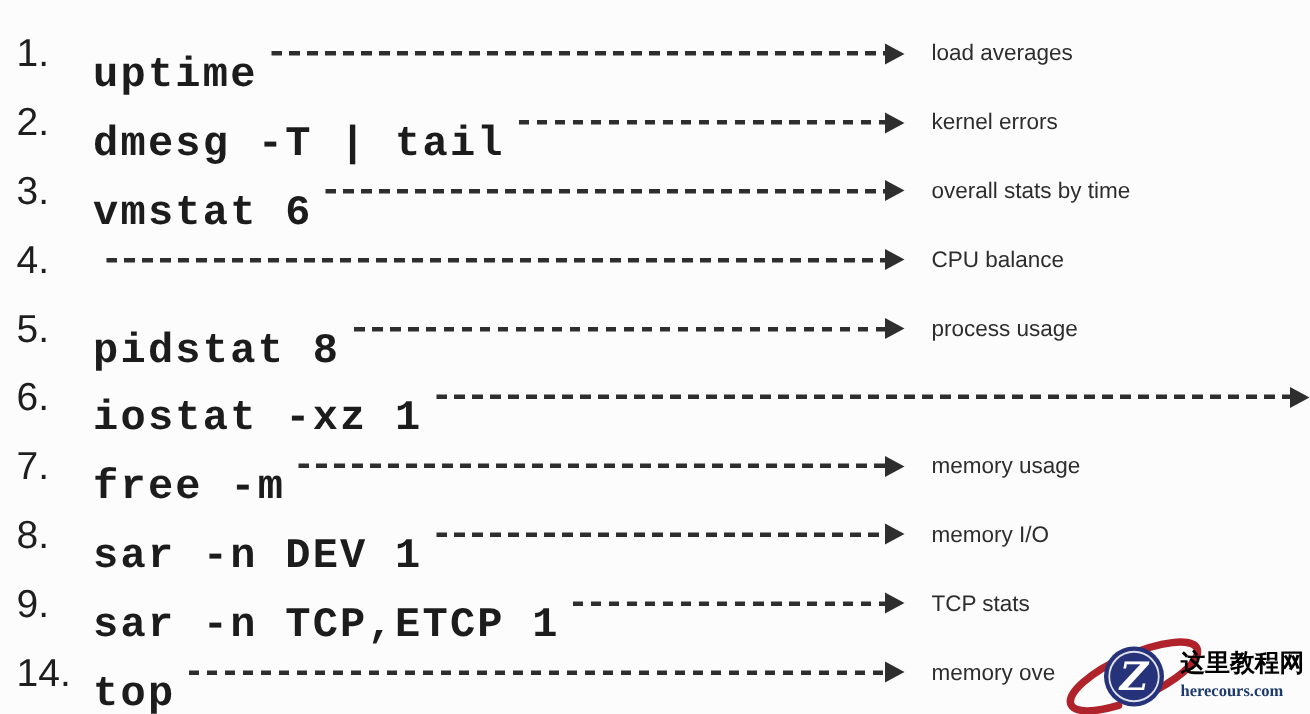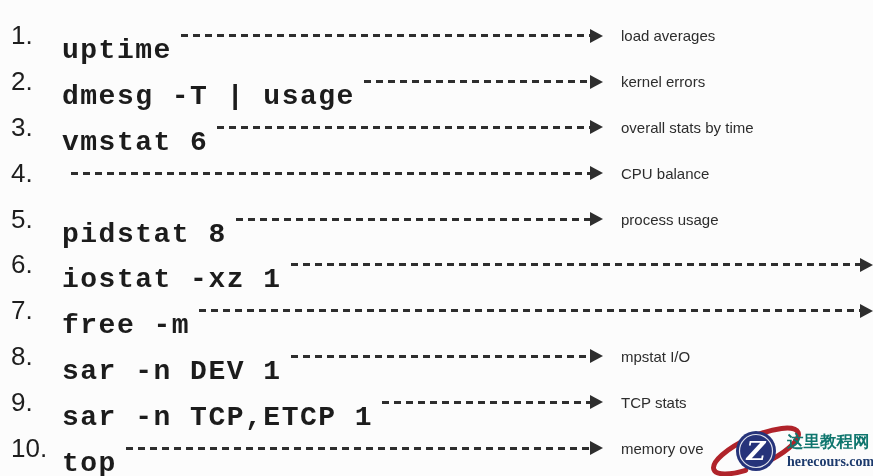--- a/index.html
+++ b/index.html
@@ -86,27 +86,27 @@
   }
   .wm-text {
     position: absolute;
     left: 96px;
     top: 12px;
     width: 86px;
   }
   .wm-name {
     font-size: 16.5px;
     font-weight: bold;
-    color: #0f766e;
+    color: #000000;
     line-height: 24px;
     white-space: nowrap;
-    font-family: Liberation Serif, serif;
+    font-family: Liberation Sans, sans-serif;
   }
   .wm-url {
-    font-size: 14px;
+    font-size: 11px;
     font-weight: bold;
     color: #1c3a6d;
     line-height: 15px;
     white-space: nowrap;
     font-family: "Liberation Serif", "DejaVu Serif", serif;
   }
 </style>
 </head>
 <body>
 
@@ -115,21 +115,21 @@
   <div class="row">
     <span class="num">1.</span>
     <span class="cmd">uptime</span>
     <span class="dashline"></span>
     <span class="arrowhead"></span>
     <span class="desc">load averages</span>
   </div>
 
   <div class="row">
     <span class="num">2.</span>
-    <span class="cmd">dmesg -T | usage</span>
+    <span class="cmd">dmesg -T | tail</span>
     <span class="dashline"></span>
     <span class="arrowhead"></span>
     <span class="desc">kernel errors</span>
   </div>
 
   <div class="row">
     <span class="num">3.</span>
     <span class="cmd">vmstat 6</span>
     <span class="dashline"></span>
     <span class="arrowhead"></span>
@@ -156,40 +156,41 @@
     <span class="cmd">iostat -xz 1</span>
     <span class="dashline"></span>
     <span class="arrowhead"></span>
   </div>
 
   <div class="row">
     <span class="num">7.</span>
     <span class="cmd">free -m</span>
     <span class="dashline"></span>
     <span class="arrowhead"></span>
+    <span class="desc">memory usage</span>
   </div>
 
   <div class="row">
     <span class="num">8.</span>
     <span class="cmd">sar -n DEV 1</span>
     <span class="dashline"></span>
     <span class="arrowhead"></span>
-    <span class="desc">mpstat I/O</span>
+    <span class="desc">memory I/O</span>
   </div>
 
   <div class="row">
     <span class="num">9.</span>
     <span class="cmd">sar -n TCP,ETCP 1</span>
     <span class="dashline"></span>
     <span class="arrowhead"></span>
     <span class="desc">TCP stats</span>
   </div>
 
   <div class="row">
-    <span class="num">10.</span>
+    <span class="num">14.</span>
     <span class="cmd">top</span>
     <span class="dashline"></span>
     <span class="arrowhead"></span>
     <span class="desc">memory ove</span>
   </div>
 
 </div>
 
 <div class="watermark">
   <svg class="wm-logo" width="110" height="58" viewBox="0 0 110 58">

